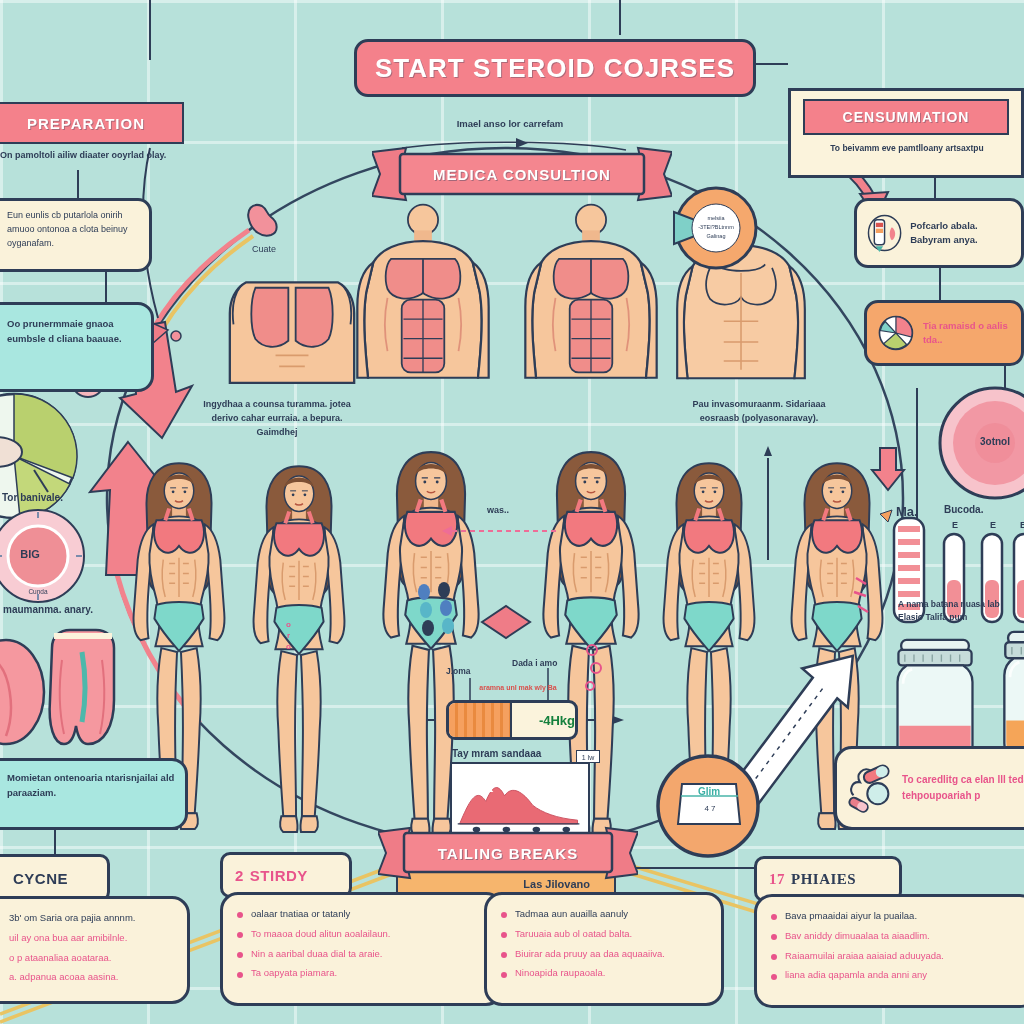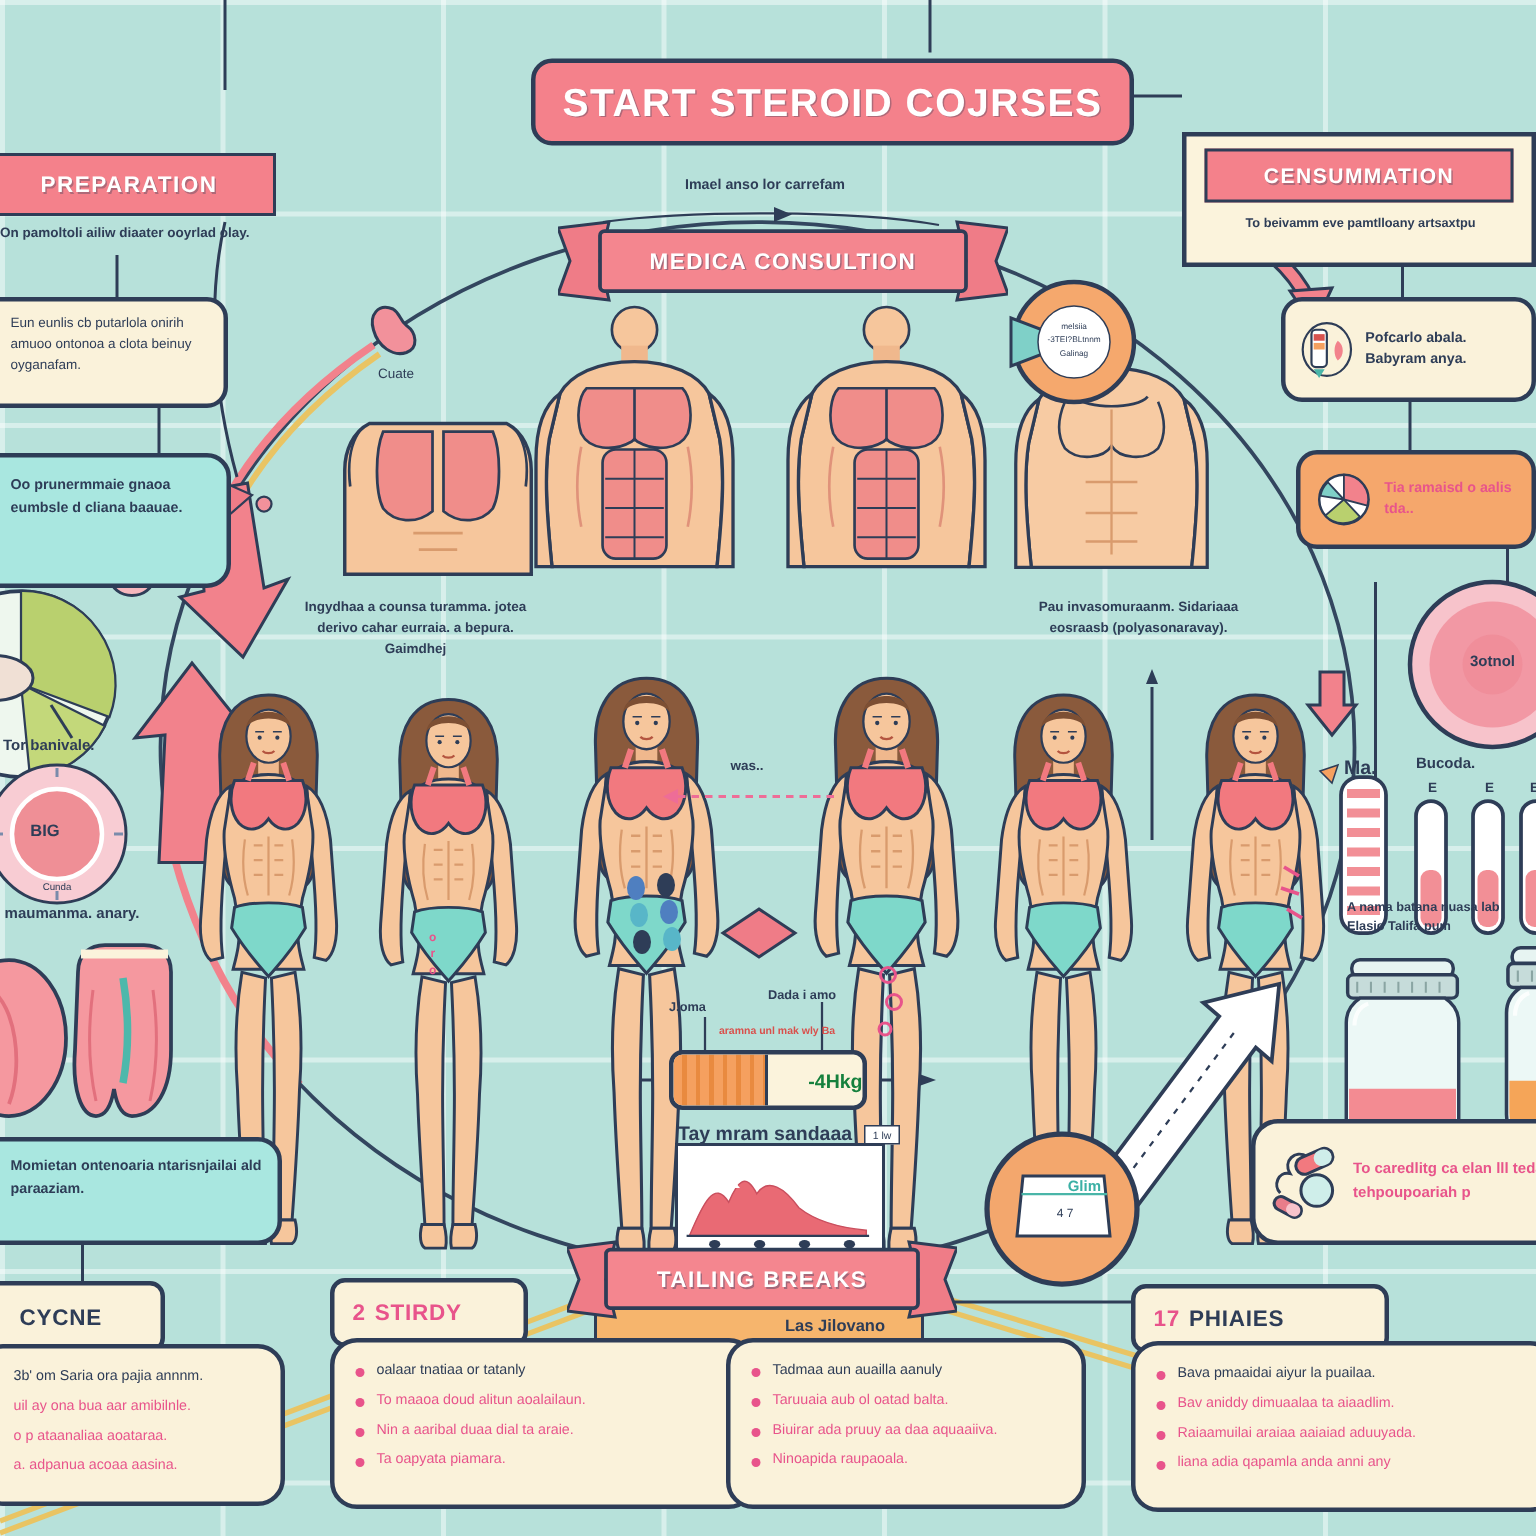--- a/index.html
+++ b/index.html
@@ -357,35 +357,35 @@
   <div class="abs lay vert pink" style="left:284px;top:620px;font-size:8px;font-weight:bold;">oro</div>
   <div class="abs lay" style="left:462px;top:684px;width:112px;font-size:7px;color:#d9504c;text-align:center;font-weight:bold;">aramna unl mak wly Ba</div>
   <div class="abs lay navy" style="left:446px;top:666px;width:48px;font-size:8.5px;font-weight:bold;">J.oma</div>
   <div class="abs lay navy" style="left:512px;top:658px;width:74px;font-size:8.5px;font-weight:bold;">Dada i amo</div>
 
   <div class="abs lay bar" style="left:446px;top:700px;width:132px;height:40px;">
     <div class="fill"></div>
     <div class="val">-4Hkg</div>
   </div>
 
-  <div class="abs lay navy" style="left:452px;top:748px;width:126px;font-size:13px;font-weight:bold;">Tay mram sandaaa</div>
+  <div class="abs lay navy" style="left:452px;top:748px;width:126px;font-size:10px;font-weight:bold;">Tay mram sandaaa</div>
   <div class="abs lay" style="left:576px;top:750px;width:24px;height:13px;background:#fff;border:1.5px solid #2e3d57;font-size:7px;text-align:center;line-height:13px;box-sizing:border-box;">1 lw</div>
   <div class="abs lay" style="left:450px;top:762px;width:140px;height:78px;background:#ffffff;border:2.5px solid #2e3d57;box-sizing:border-box;">
     <svg width="135" height="73" viewBox="0 0 140 78">
       <path d="M6,64 C16,40 24,24 34,40 C40,26 46,18 54,34 C62,22 74,30 84,44 C94,52 110,58 132,60 L132,64 Z" fill="#e96a74" stroke="#c94f5e" stroke-width="1"></path>
       <polygon points="30,30 36,22 42,30" fill="#ffffff"></polygon>
       <path d="M4,64 H134" stroke="#2e3d57" stroke-width="1.5"></path>
       <ellipse cx="24" cy="70" rx="4" ry="3" fill="#2e3d57"></ellipse>
         <ellipse cx="56" cy="70" rx="4" ry="3" fill="#2e3d57"></ellipse>
       <ellipse cx="88" cy="70" rx="4" ry="3" fill="#2e3d57"></ellipse>
         <ellipse cx="120" cy="70" rx="4" ry="3" fill="#2e3d57"></ellipse>
     </svg>
   </div>
 
-  <div class="abs lay" style="left:684px;top:786px;width:50px;text-align:right;font-size:10px;font-weight:bold;color:#3bb0a5;">Glim</div>
+  <div class="abs lay" style="left:684px;top:786px;width:50px;text-align:center;font-size:10px;font-weight:bold;color:#3bb0a5;">Glim</div>
   <div class="abs lay navy" style="left:688px;top:804px;width:44px;text-align:center;font-size:8px;">4   7</div>
 
   <div class="abs lay" style="left:396px;top:850px;width:220px;height:46px;background:#f6b56d;border:2.5px solid #2e3d57;box-sizing:border-box;">
     <div class="navy" style="position:absolute;right:24px;bottom:4px;font-size:11px;font-weight:bold;">Las Jilovano</div>
   </div>
   <div class="abs lay3 ribbon" style="left:378px;top:826px;width:260px;height:54px;">
     <svg width="260" height="54" viewBox="0 0 260 54">
       <polygon points="0,6 32,2 26,27 32,52 0,48 8,27" fill="#ef7c87" stroke="#2e3d57" stroke-width="2"></polygon>
       <polygon points="260,6 228,2 234,27 228,52 260,48 252,27" fill="#ef7c87" stroke="#2e3d57" stroke-width="2"></polygon>
       <rect x="26" y="7" width="208" height="39" rx="3" fill="#f4868f" stroke="#2e3d57" stroke-width="2.5"></rect>
@@ -446,21 +446,21 @@
     <div class="row pink">
         <span class="dot"></span>
         <span>Biuirar ada pruuy aa daa aquaaiiva.</span>
       </div>
     <div class="row pink">
         <span class="dot"></span>
         <span>Ninoapida raupaoala.</span>
       </div>
   </div>
 
-  <div class="abs lay b-head" style="left:754px;top:856px;width:172px;height:46px;">
+  <div class="abs lay b-head" style="left:754px;top:856px;width:148px;height:46px;font-family:Liberation Serif, serif;">
     <span class="pink">17</span>
     <span class="navy">PHIAIES</span>
   </div>
   <div class="abs lay b-body" style="left:754px;top:894px;width:284px;height:114px;">
     <div class="row navy">
         <span class="dot"></span>
         <span>Bava pmaaidai aiyur la puailaa.</span>
       </div>
     <div class="row pink">
         <span class="dot"></span>

